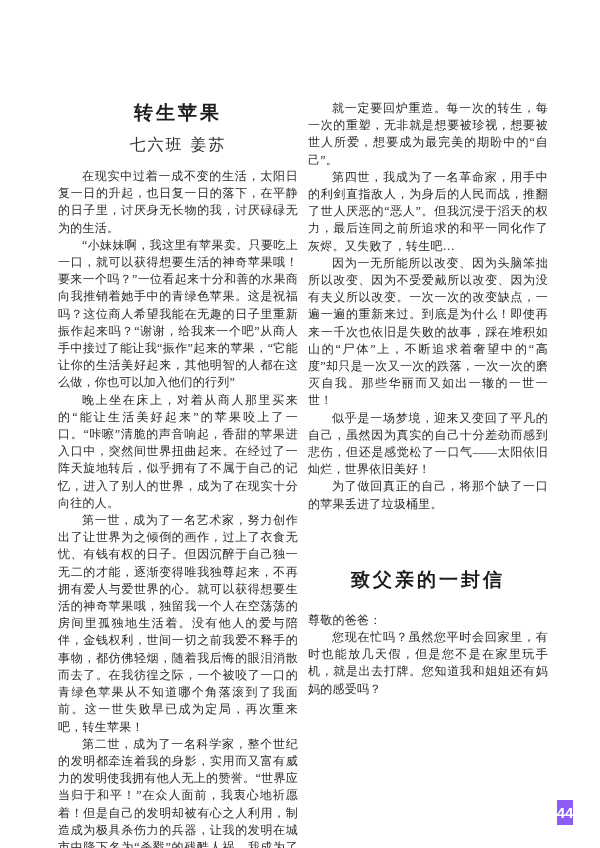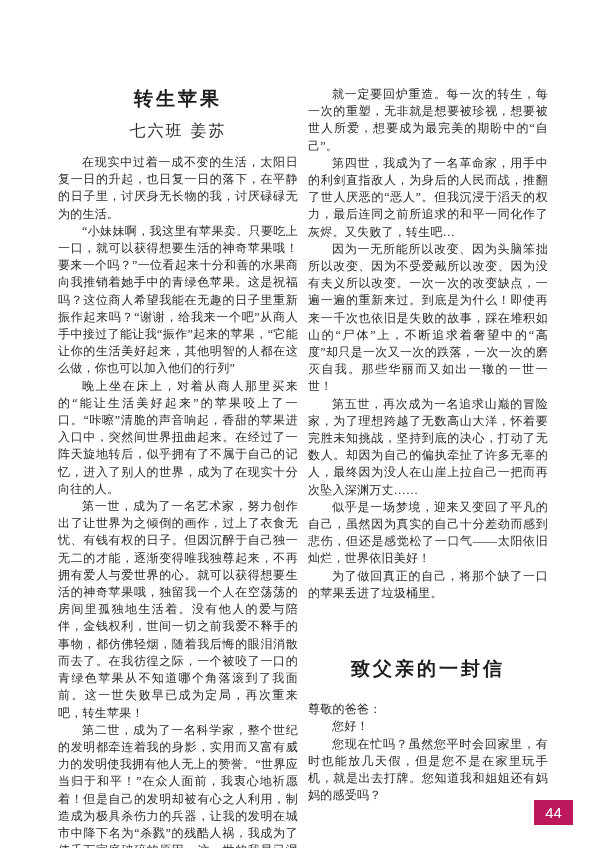--- a/index.html
+++ b/index.html
@@ -55,21 +55,21 @@
   }
   .checker span{position:absolute;display:block;}
   .sq-a{left:10px;  top:0px;  width:11px;height:11px;background:#e08e9f;}
   .sq-b{left:21px;  top:11px; width:11px;height:11px;background:#e08e9f;}
   .sq-c{left:10px;  top:22px; width:11px;height:11px;background:#edbcc6;}
   .sq-d{left:0px;   top:11px; width:10px;height:11px;background:#f3d3da;}
 
   
   .col{
     position:absolute;
-    top:86px;
+    top:100px;
     width:240px;
     height:690px;
   }
   .col-left{ left:58px; }
   .col-right{ left:308px; }
 
   .article-title{
     text-align:center;
     font-family:"DejaVu Serif","Liberation Serif",serif;
     font-size:19px;
@@ -99,26 +99,26 @@
   }
   .body-text p.noindent{ text-indent:0; }
 
   .spacer-lg{height:54px;}
   .letter-gap{height:10px;}
 
   
   .folio{
     position:absolute;
     right:27px; bottom:23px;
-    width:39px;height:25px;
-    background:#be185d;
+    width:16px;height:25px;
+    background:#8b5cf6;
     color:#ffffff;
     font-family:"Liberation Sans","DejaVu Sans",sans-serif;
     font-size:15px;
-    font-weight:400;
+    font-weight:700;
     display:flex;
     align-items:center;
     justify-content:center;
     letter-spacing:0px;
   }
 </style>
 </head>
 <body>
 
 <div class="page">
@@ -135,31 +135,29 @@
       <p>第二世，成为了一名科学家，整个世纪的发明都牵连着我的身影，实用而又富有威力的发明使我拥有他人无上的赞誉。“世界应当归于和平！”在众人面前，我衷心地祈愿着！但是自己的发明却被有心之人利用，制造成为极具杀伤力的兵器，让我的发明在城市中降下名为“杀戮”的残酷人祸，我成为了使千万家庭破碎的原因。这一世的我早已泯没，再度重来吧，转生苹果！</p>
       <p>没有完美，就一定要再次来过。出现缺点，</p>
     </div>
   </div>
 
   <div class="col col-right">
     <div class="body-text">
       <p>就一定要回炉重造。每一次的转生，每一次的重塑，无非就是想要被珍视，想要被世人所爱，想要成为最完美的期盼中的“自己”。</p>
       <p>第四世，我成为了一名革命家，用手中的利剑直指敌人，为身后的人民而战，推翻了世人厌恶的“恶人”。但我沉浸于滔天的权力，最后连同之前所追求的和平一同化作了灰烬。又失败了，转生吧…</p>
       <p>因为一无所能所以改变、因为头脑笨拙所以改变、因为不受爱戴所以改变、因为没有夫义所以改变。一次一次的改变缺点，一遍一遍的重新来过。到底是为什么！即使再来一千次也依旧是失败的故事，踩在堆积如山的“尸体”上，不断追求着奢望中的“高度”却只是一次又一次的跌落，一次一次的磨灭自我。那些华丽而又如出一辙的一世一世！</p>
-      <p>第五世，再次成为一名追求山巅的冒险家，为了理想跨越了无数高山大洋，怀着要完胜未知挑战，坚持到底的决心，打动了无数人。却因为自己的偏执牵扯了许多无辜的人，最终因为没人在山崖上拉自己一把而再次坠入深渊万丈……</p>
       <p>似乎是一场梦境，迎来又变回了平凡的自己，虽然因为真实的自己十分差劲而感到悲伤，但还是感觉松了一口气——太阳依旧灿烂，世界依旧美好！</p>
       <p>为了做回真正的自己，将那个缺了一口的苹果丢进了垃圾桶里。</p>
     </div>
 
     <div class="spacer-lg"></div>
 
     <h1 class="article-title">致父亲的一封信</h1>
     <div class="letter-gap"></div>
     <div class="body-text">
       <p class="noindent">尊敬的爸爸：</p>
-      <p>您好！</p>
       <p>您现在忙吗？虽然您平时会回家里，有时也能放几天假，但是您不是在家里玩手机，就是出去打牌。您知道我和姐姐还有妈妈的感受吗？</p>
     </div>
   </div>
 
   <div class="folio">44</div>
 
 </div>
 
 </body></html>

